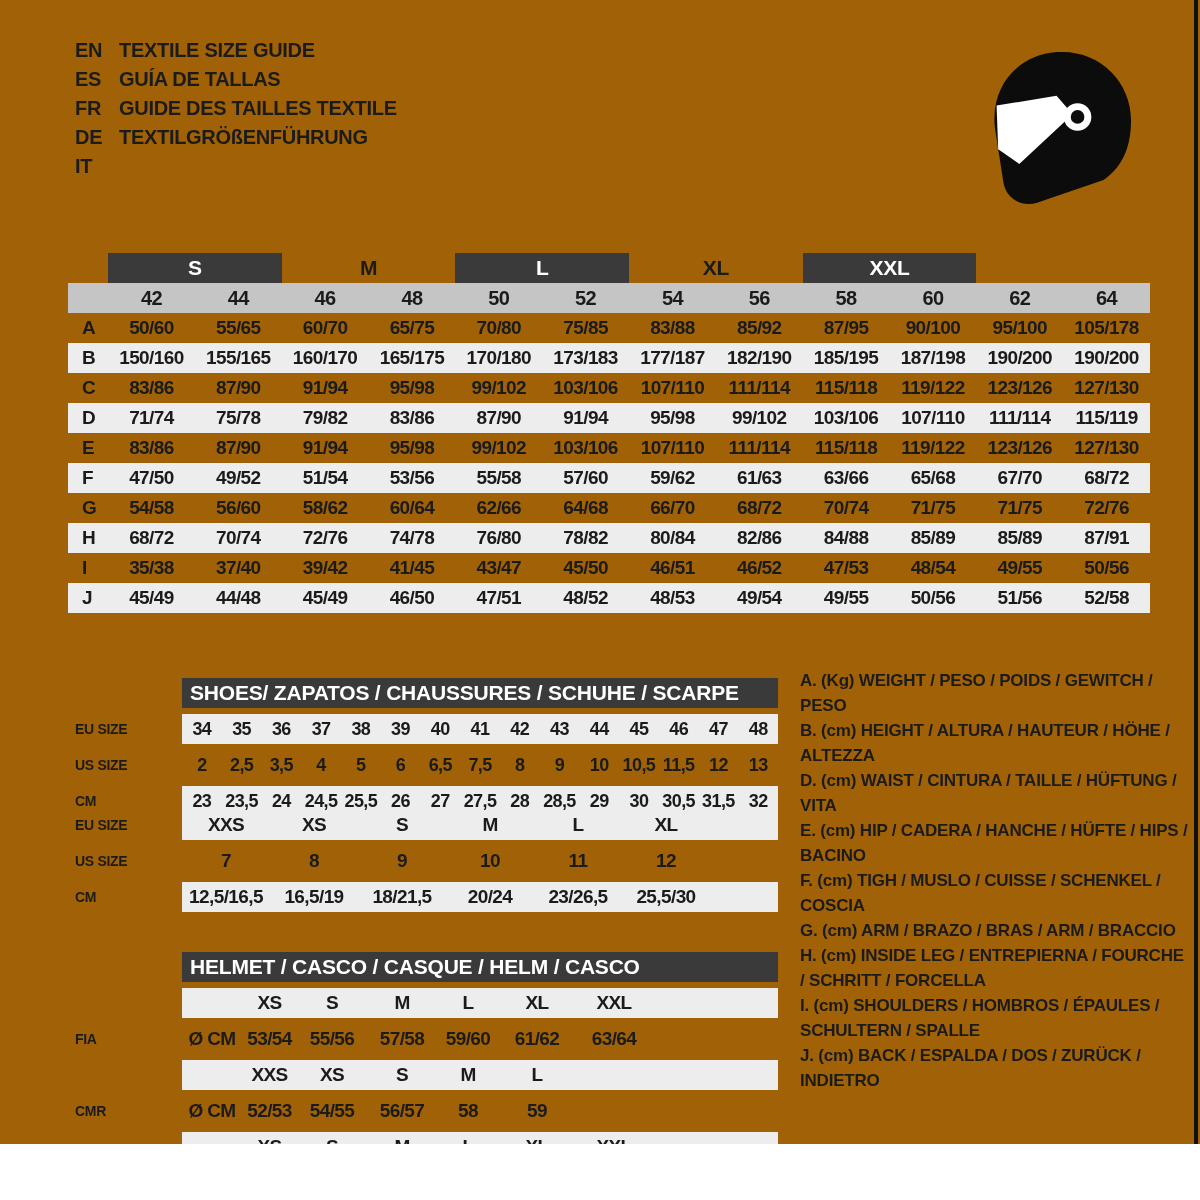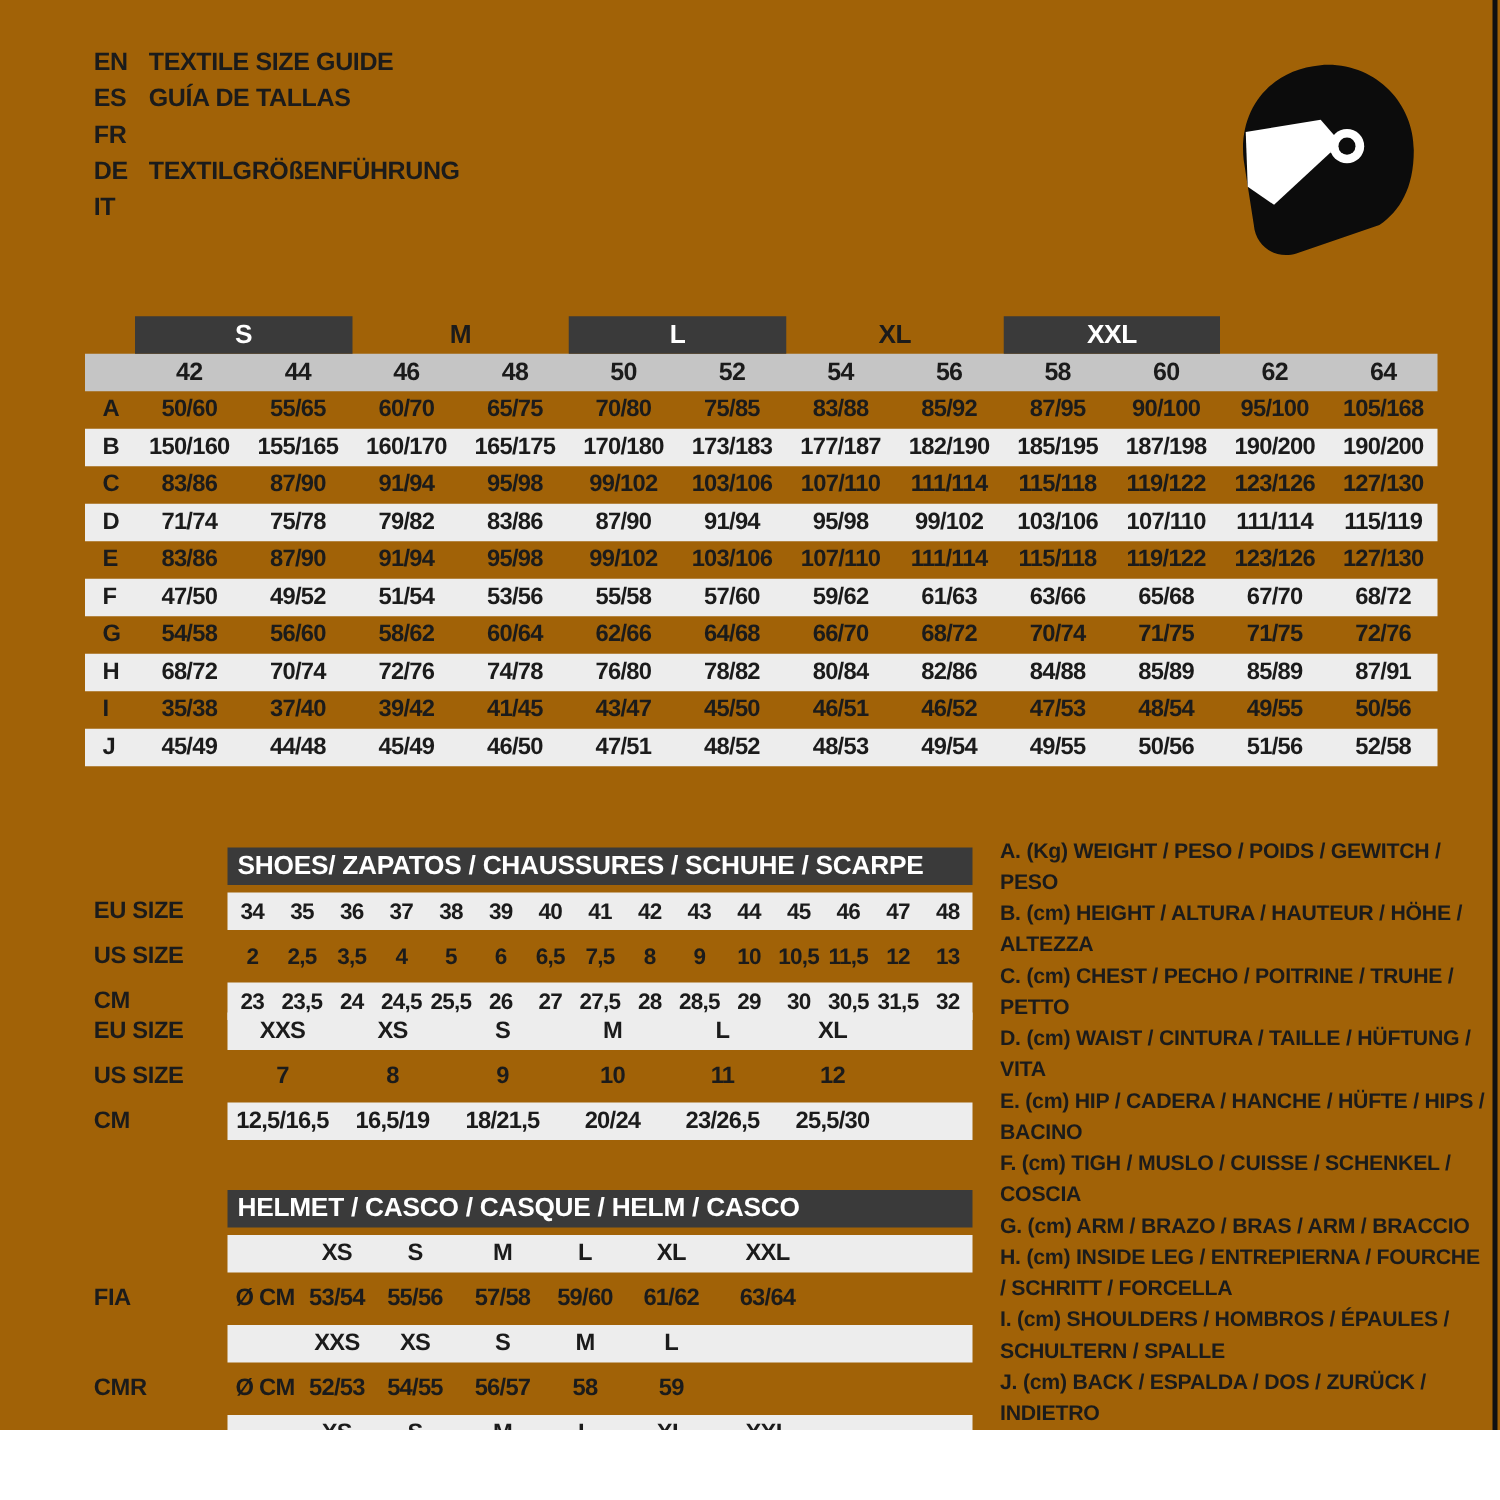--- a/index.html
+++ b/index.html
@@ -23,21 +23,21 @@
   .size-box{background:#3a3a3a;color:#fff;}
   .numbers-row{background:#c5c5c5;height:30px;font-size:20px;}
   .mt-row{height:30px;font-size:19px;}
   .mt-row.shaded{background:#ededed;}
   .mt-cell{display:flex;align-items:center;justify-content:center;letter-spacing:-0.6px;white-space:nowrap;}
   .mt-letter{justify-content:flex-start;padding-left:14px;}
 
   
   .subsection{position:absolute;left:75px;width:703px;}
   .sub-row{display:flex;height:30px;margin-bottom:6px;}
-  .side-label{width:107px;flex:0 0 107px;display:flex;align-items:center;font-size:19px;letter-spacing:-0.3px;white-space:nowrap;}
+  .side-label{width:107px;flex:0 0 107px;display:flex;align-items:center;font-size:14px;letter-spacing:-0.3px;white-space:nowrap;}
   .bar{flex:1;background:#3a3a3a;color:#fff;display:flex;align-items:center;padding-left:8px;
        font-size:21px;letter-spacing:-0.2px;white-space:nowrap;}
   .band{flex:1;display:grid;align-items:center;}
   .band.shaded{background:#ededed;}
   .cell{text-align:center;font-size:19px;letter-spacing:-0.6px;white-space:nowrap;}
   .grid-shoes{grid-template-columns:repeat(15,1fr);}
   .grid-shoes .cell{font-size:18px;}
   .grid-gloves{grid-template-columns:repeat(6,88px) 1fr;}
   .grid-helmet{grid-template-columns:60px 55px 70px 70px 62px 76px 78px 1fr;}
   #shoes{top:678px;}
@@ -59,20 +59,21 @@
       <div class="title-row">
         <span class="title-code">EN</span>
         <span class="title-text">TEXTILE SIZE GUIDE</span>
       </div>
       <div class="title-row">
         <span class="title-code">ES</span>
         <span class="title-text">GUÍA DE TALLAS</span>
       </div>
       <div class="title-row">
         <span class="title-code">FR</span>
+        <span class="title-text">GUIDE DES TAILLES TEXTILE</span>
       </div>
       <div class="title-row">
         <span class="title-code">DE</span>
         <span class="title-text">TEXTILGRÖßENFÜHRUNG</span>
       </div>
       <div class="title-row">
         <span class="title-code">IT</span>
       </div>
     </header>
 
@@ -114,21 +115,21 @@
         <div class="mt-cell">55/65</div>
         <div class="mt-cell">60/70</div>
         <div class="mt-cell">65/75</div>
         <div class="mt-cell">70/80</div>
         <div class="mt-cell">75/85</div>
         <div class="mt-cell">83/88</div>
         <div class="mt-cell">85/92</div>
         <div class="mt-cell">87/95</div>
         <div class="mt-cell">90/100</div>
         <div class="mt-cell">95/100</div>
-        <div class="mt-cell">105/168</div>
+        <div class="mt-cell">105/178</div>
       </div>
       <div class="mt-grid mt-row shaded">
         <div class="mt-cell mt-letter">B</div>
         <div class="mt-cell">150/160</div>
         <div class="mt-cell">155/165</div>
         <div class="mt-cell">160/170</div>
         <div class="mt-cell">165/175</div>
         <div class="mt-cell">170/180</div>
         <div class="mt-cell">173/183</div>
         <div class="mt-cell">177/187</div>
@@ -444,21 +445,20 @@
             <div class="cell">60</div>
             <div class="cell">61</div>
           </div>
         </div>
       </div>
   </section>
 
   <aside class="legend" id="legend">
       <div class="legend-item">A. (Kg) WEIGHT / PESO / POIDS / GEWITCH / PESO</div>
       <div class="legend-item">B. (cm) HEIGHT / ALTURA / HAUTEUR / HÖHE / ALTEZZA</div>
-      <div class="legend-item">C. (cm) CHEST / PECHO / POITRINE / TRUHE / PETTO</div>
       <div class="legend-item">D. (cm) WAIST / CINTURA / TAILLE / HÜFTUNG / VITA</div>
       <div class="legend-item">E. (cm) HIP / CADERA / HANCHE / HÜFTE / HIPS / BACINO</div>
       <div class="legend-item">F. (cm) TIGH / MUSLO / CUISSE / SCHENKEL / COSCIA</div>
       <div class="legend-item">G. (cm) ARM / BRAZO / BRAS / ARM / BRACCIO</div>
       <div class="legend-item">H. (cm) INSIDE LEG / ENTREPIERNA / FOURCHE / SCHRITT / FORCELLA</div>
       <div class="legend-item">I. (cm) SHOULDERS / HOMBROS / ÉPAULES / SCHULTERN / SPALLE</div>
       <div class="legend-item">J. (cm) BACK / ESPALDA / DOS / ZURÜCK / INDIETRO</div>
     </aside>
 
   <div class="edge-line"></div>

